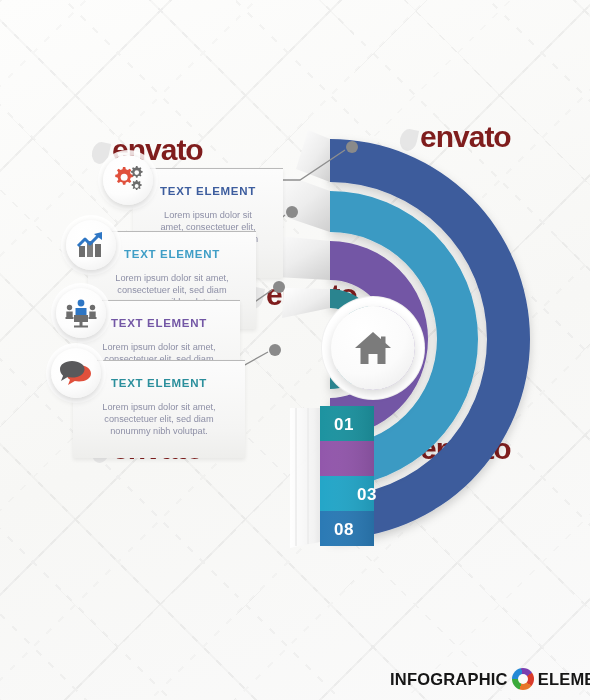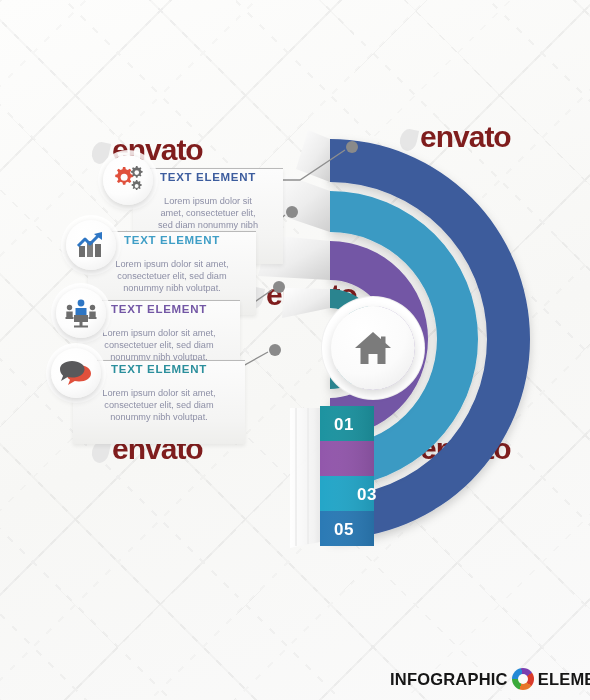--- a/index.html
+++ b/index.html
@@ -51,21 +51,21 @@
     padding-left:14px;height:38px;letter-spacing:.6px;box-sizing:border-box;
   }
 
   
   .callout{position:absolute;}
   .callout .panel{
     position:relative;
     background:linear-gradient(180deg,#fcfcfc 0%,#f4f4f3 72%,#eeeeec 100%);
     border-top:1px solid #b9b9b9;
     box-shadow:0 2px 4px rgba(0,0,0,.07);
-    padding:2px 10px 8px 10px;box-sizing:border-box;
+    padding:16px 10px 8px 10px;box-sizing:border-box;
   }
   .callout h3{
     margin:0 0 3px 0;font-size:11.5px;font-weight:700;letter-spacing:.7px;
     font-family:"Liberation Sans", sans-serif;
   }
   .callout p{
     margin:12px;font-size:9.2px;line-height:12.2px;color:#8d8fa6;
     font-family:"Liberation Sans", sans-serif;
   }
 
@@ -186,21 +186,21 @@
       <circle cx="279" cy="287" r="6" fill="#8a8a8a"></circle>
     </g>
     <g>
       <path d="M 268 352 L 232 372 L 73 372" stroke="#8e8e8e" stroke-width="1.3" fill="none"></path>
       <circle cx="275" cy="350" r="6" fill="#8a8a8a"></circle>
     </g>
   </svg>
 
   <div class="ring-num" style="left:320px;top:406px;">01</div>
   <div class="ring-num" style="left:320px;top:476px;margin-left:23px;">03</div>
-  <div class="ring-num" style="left:320px;top:511px;">05</div>
+  <div class="ring-num" style="left:320px;top:511px;">08</div>
 
   <div class="hub" style="left:331px;top:306px;">
     <svg width="40" height="38" viewBox="0 0 40 38">
       <path d="M20 3 L38 19 L32.5 19 L32.5 35 L24.5 35 L24.5 25 L15.5 25 L15.5 35 L7.5 35 L7.5 19 L2 19 Z" fill="#7b7b7b"></path>
       <rect x="28" y="7.5" width="4.5" height="7" fill="#7b7b7b"></rect>
     </svg>
   </div>
 
   <div class="callout" style="left:133px;top:168px;width:150px;">
     <div class="panel">

